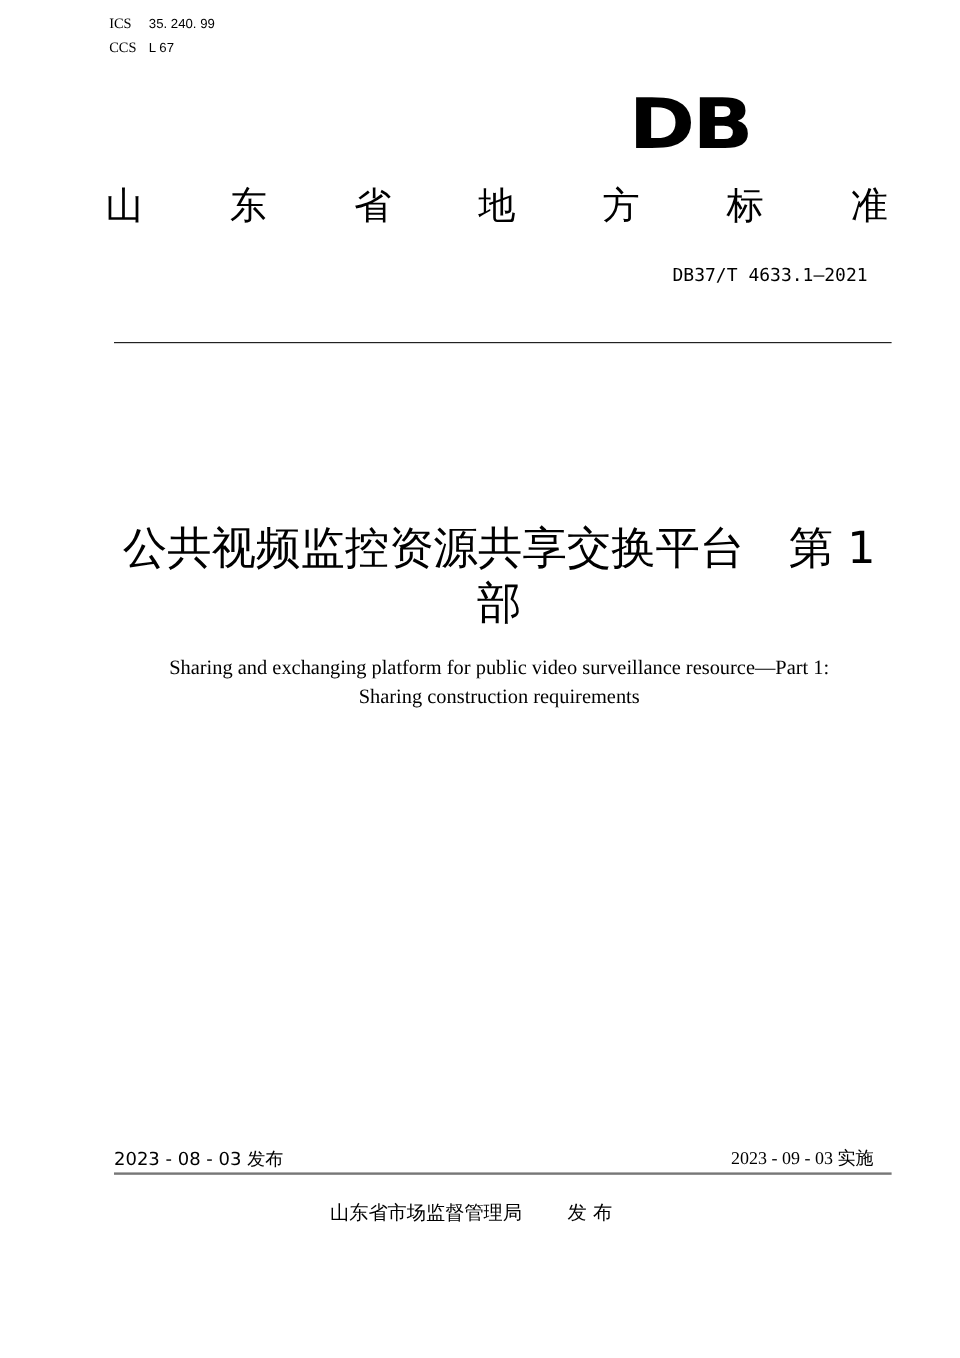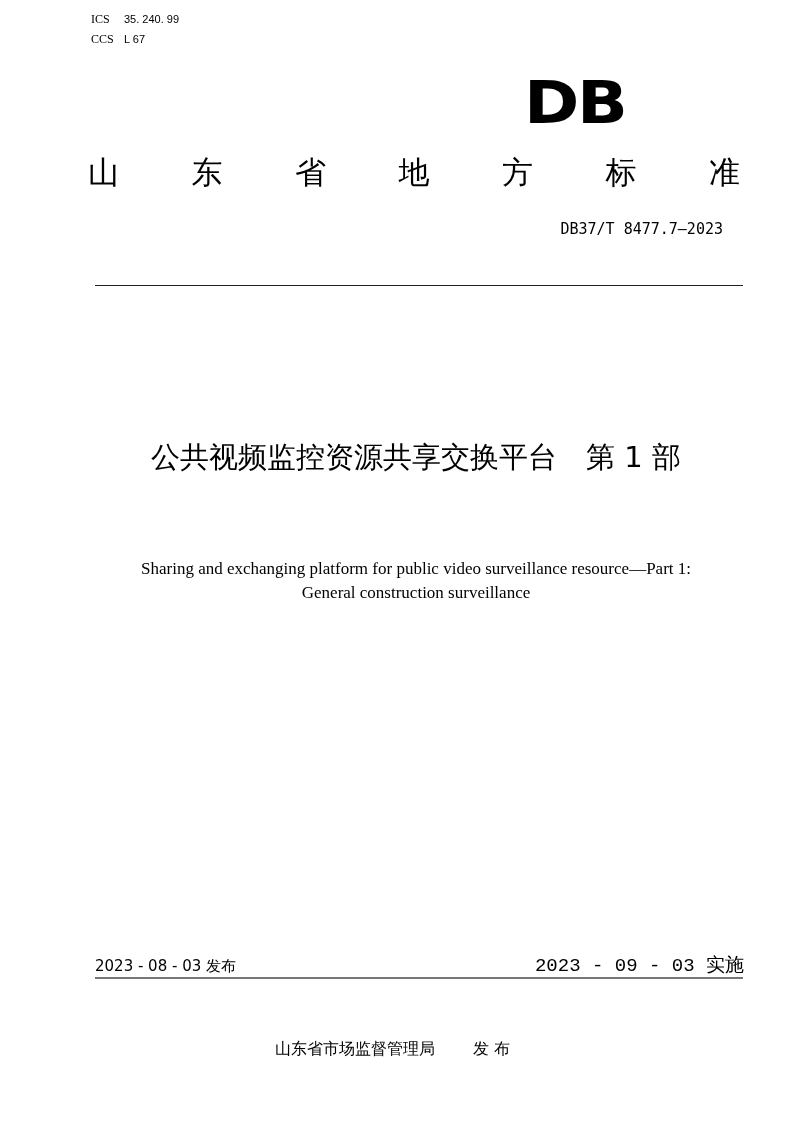--- a/index.html
+++ b/index.html
@@ -17,28 +17,28 @@
     #logo { top: 68px; left: 508px; height: 64px; display:flex; align-items:flex-end;margin-left:16px; }
     #logo .db { font-family: "DejaVu Sans", sans-serif; font-weight: 900; font-size: 58px; line-height: 58px; letter-spacing: -2px; transform: scaleX(1.15); transform-origin: left bottom; display:inline-block; }
     #logo .num { font-family: "Liberation Serif", serif; font-weight: 700; font-size: 62px; line-height: 58px; margin-left: 14px; letter-spacing: 2px; }
 
     #title-row { top: 152px; left: 88px; width: 652px; display: flex; justify-content: space-between; font-family: "DejaVu Sans", sans-serif; font-size: 31px; line-height: 40px; }
 
     #std-no { top: 219px; right: 77px; font-family: "DejaVu Sans Mono", monospace; font-size: 15px; line-height: 20px; }
 
     #rule-top { top: 285px; left: 95px; width: 648px; height: 0; border-top: 1.5px solid #222; }
 
-    #cn-title { top: 434px; left: 80px; width: 672px; text-align: center; font-family: "DejaVu Sans", sans-serif; font-size: 29px; line-height: 46px; }
-    #en-title { top: 557px; left: 80px; width: 672px; text-align: center; font-family: "Liberation Serif", serif; font-size: 17px; line-height: 24px; }
+    #cn-title { top: 434px; left: 80px; width: 672px; text-align: center; font-family: "DejaVu Sans", sans-serif; font-size: 37px; line-height: 46px; }
+    #en-title { top: 545px; left: 80px; width: 672px; text-align: center; font-family: "Liberation Serif", serif; font-size: 17px; line-height: 24px; }
 
     #pub-date { top: 956px; left: 95px; font-family: "DejaVu Sans", sans-serif; font-size: 15px; line-height: 20px; text-align: center; }
-    #impl-date { top: 956px; right: 56px; font-family: Liberation Mono, monospace; font-size: 19px; line-height: 20px; }
+    #impl-date { top: 956px; right: 72px; font-family: Liberation Serif, serif; font-size: 15px; line-height: 20px; }
     #rule-bottom { top: 977px; left: 95px; width: 648px; height: 0; border-top: 2px solid #777; }
 
-    #issuer { top: 1038px; left: 275px; font-family: "DejaVu Sans", sans-serif; font-size: 16px; line-height: 22px; white-space: pre; }
+    #issuer { top: 1000px; left: 275px; font-family: "DejaVu Sans", sans-serif; font-size: 16px; line-height: 22px; white-space: pre; }
     #issuer .gap { display:inline-block; width: 38px; }
   </style>
 </head>
 <body>
 
 <div class="abs cls-line" id="ics">
   <span class="lbl">ICS</span>
   <span class="val">35. 240. 99</span>
 </div>
 <div class="abs cls-line" id="ccs">
@@ -53,30 +53,30 @@
 <div class="abs" id="title-row">
   <span>山</span>
   <span>东</span>
   <span>省</span>
   <span>地</span>
   <span>方</span>
   <span>标</span>
   <span>准</span>
 </div>
 
-<div class="abs" id="std-no">DB37/T 8477.7—2023</div>
+<div class="abs" id="std-no">DB37/T 4633.1—2021</div>
 
 <div class="abs" id="rule-top"></div>
 
 <div class="abs" id="cn-title">
   <div>公共视频监控资源共享交换平台　第 1 部</div>
 </div>
 
 <div class="abs" id="en-title">
   <div>Sharing and exchanging platform for public video surveillance resource—Part 1:</div>
-  <div>General construction surveillance</div>
+  <div>Sharing construction requirements</div>
 </div>
 
 <div class="abs" id="pub-date">2023 - 08 - 03 发布</div>
 <div class="abs" id="impl-date">2023 - 09 - 03 实施</div>
 <div class="abs" id="rule-bottom"></div>
 
 <div class="abs" id="issuer"><span>山东省市场监督管理局</span><span class="gap"></span><span>发 布</span></div>
 
 </body></html>

